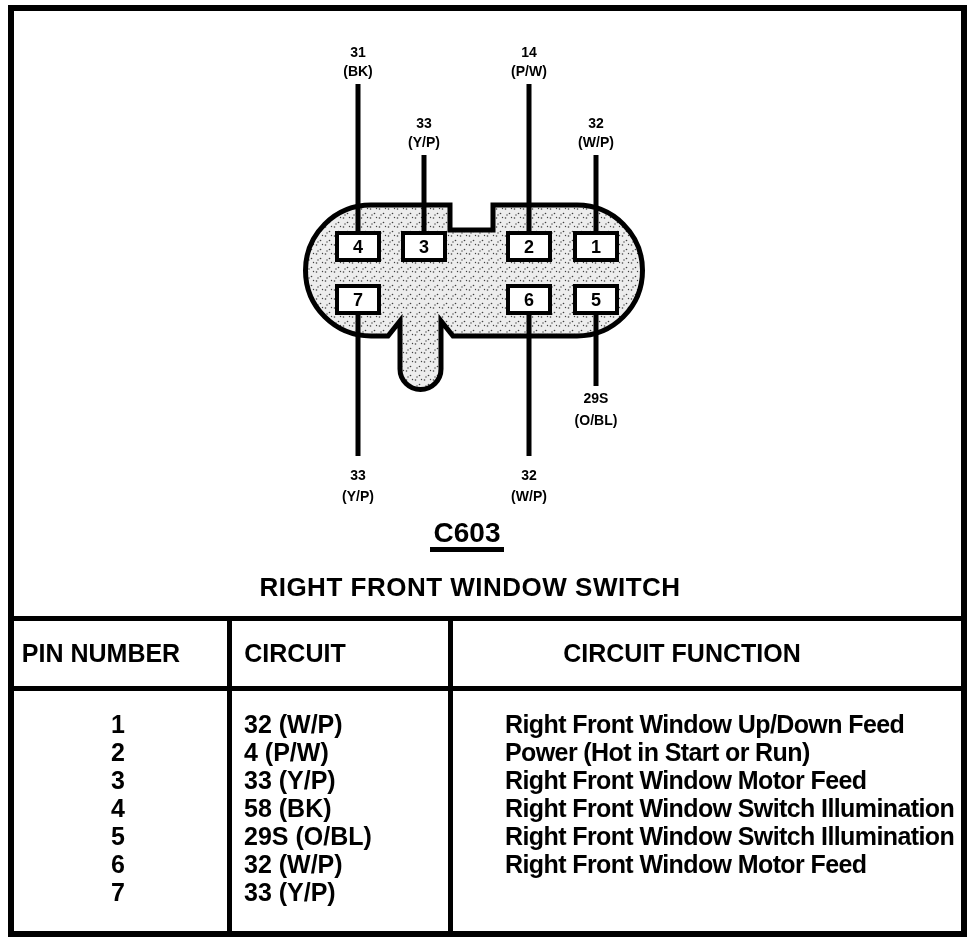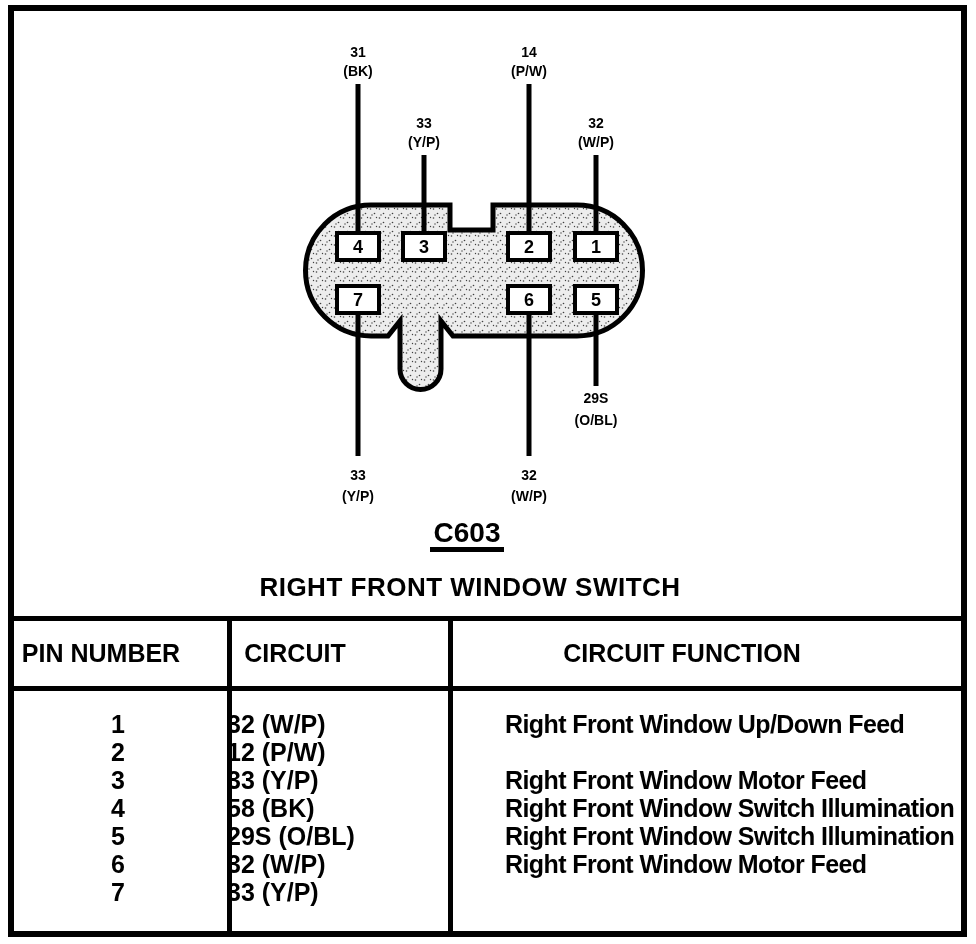--- a/index.html
+++ b/index.html
@@ -25,21 +25,21 @@
   .vline{position:absolute;width:5px;background:#000;top:616px;height:321px;}
   .thead-row{position:absolute;left:9px;top:621px;width:958px;height:65px;display:flex;}
   .th{display:flex;align-items:center;justify-content:center;
       font-weight:bold;font-size:25px;white-space:nowrap;}
   .th1{width:184px;}
   .th2{width:204px;border-radius:7px;}
   .th3{flex:1;border-radius:20px;}
   .tbody{position:absolute;left:9px;top:710px;width:958px;}
   .tr{display:flex;height:28px;line-height:28px;font-weight:bold;font-size:25px;white-space:nowrap;}
   .td-pin{width:218px;text-align:center;}
-  .td-circuit{width:221px;box-sizing:border-box;}
+  .td-circuit{width:221px;padding-left:17px;box-sizing:border-box;}
   .td-function{flex:1;padding-left:22px;box-sizing:border-box;letter-spacing:-0.6px;margin-left:35px;}
 </style>
 </head>
 <body>
 
 <div id="canvas">
 
   <div class="outer-border"></div>
 
   <svg id="diagram-svg" width="976" height="620" viewBox="0 0 976 620">
@@ -116,21 +116,22 @@
   </div>
 
   <div class="tbody">
     <div class="tr">
       <div class="td-pin">1</div>
       <div class="td-circuit">32 (W/P)</div>
       <div class="td-function">Right Front Window Up/Down Feed</div>
     </div>
     <div class="tr">
       <div class="td-pin">2</div>
-      <div class="td-circuit">12 (P/W)</div>
+      <div class="td-circuit">4 (P/W)</div>
+      <div class="td-function">Power (Hot in Start or Run)</div>
     </div>
     <div class="tr">
       <div class="td-pin">3</div>
       <div class="td-circuit">33 (Y/P)</div>
       <div class="td-function">Right Front Window Motor Feed</div>
     </div>
     <div class="tr">
       <div class="td-pin">4</div>
       <div class="td-circuit">58 (BK)</div>
       <div class="td-function">Right Front Window Switch Illumination</div>

